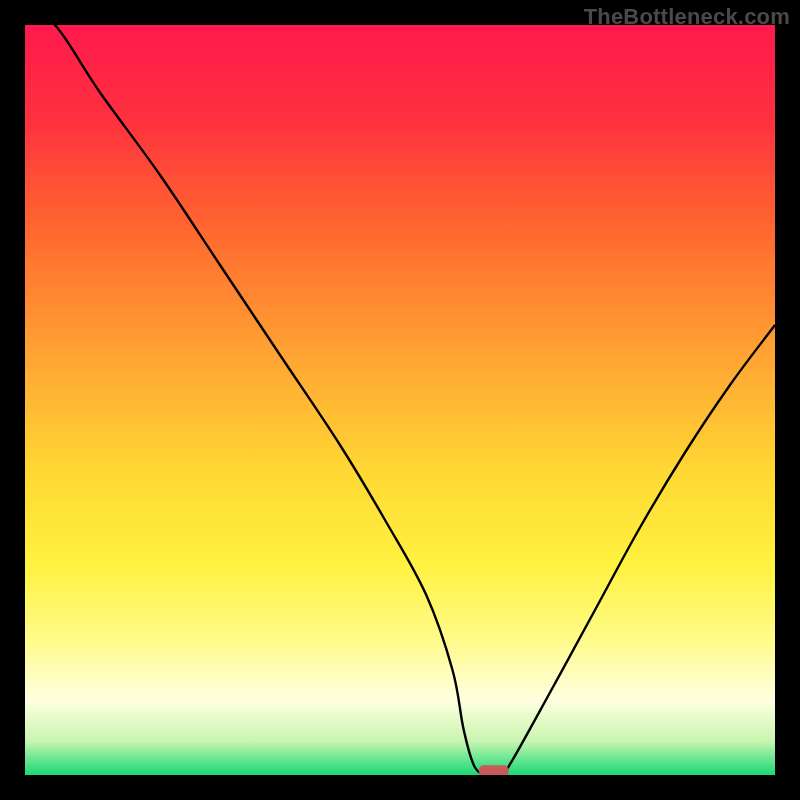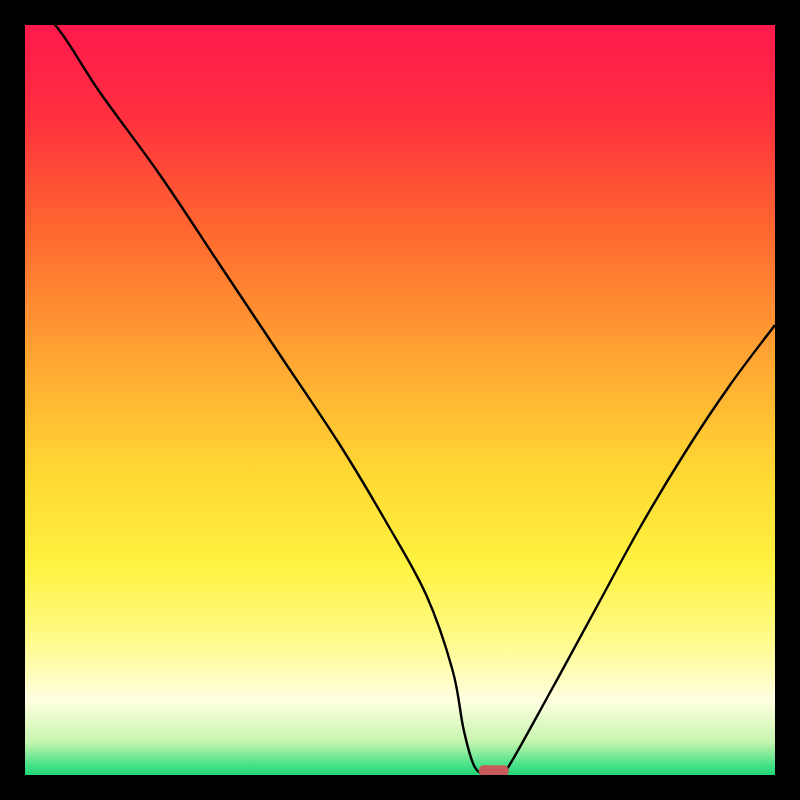--- a/index.html
+++ b/index.html
@@ -45,20 +45,21 @@
   }
   .marker {
     fill: #c95a5a;
     stroke: none;
   }
 </style>
 </head>
 <body>
 
 <div class="outer">
+  <div class="watermark">TheBottleneck.com</div>
 
   <div class="plot">
     <svg id="chart-svg" width="750" height="750" viewBox="0 0 750 750" preserveAspectRatio="none">
       <defs>
         <linearGradient id="bg-grad" x1="0" y1="0" x2="0" y2="1">
             <stop offset="0.00%" stop-color="#ff1a4d"></stop>
             <stop offset="12.00%" stop-color="#ff2f3f"></stop>
             <stop offset="28.00%" stop-color="#ff6a2f"></stop>
             <stop offset="45.00%" stop-color="#ffa733"></stop>
             <stop offset="60.00%" stop-color="#ffd933"></stop>

